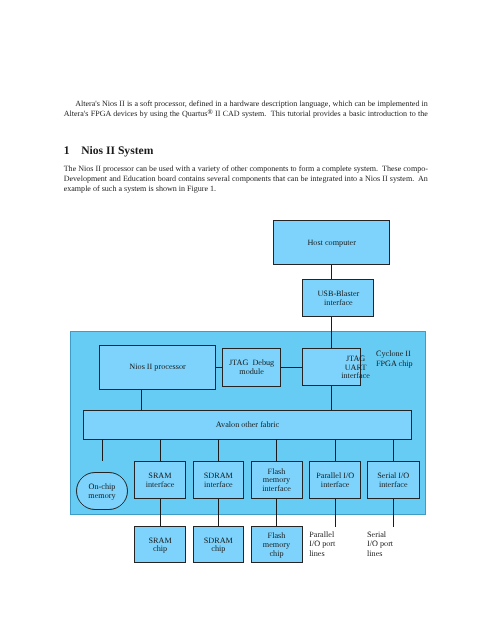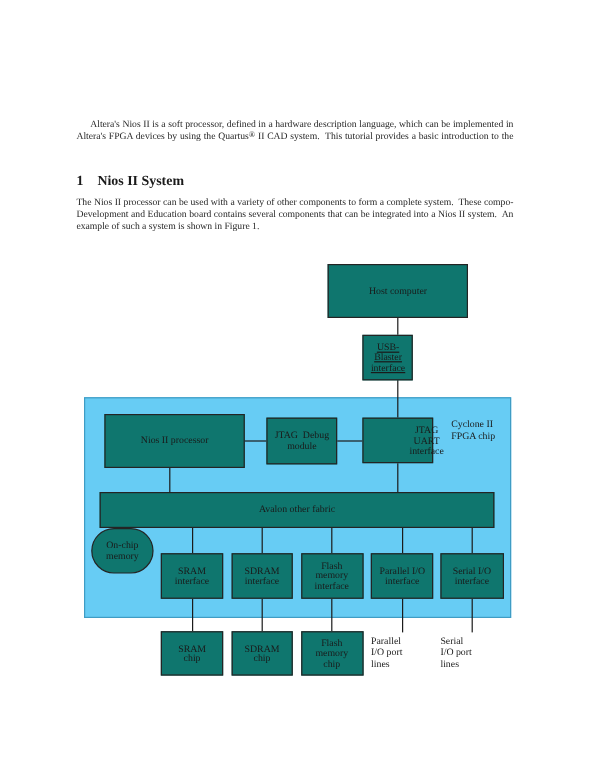--- a/index.html
+++ b/index.html
@@ -6,21 +6,21 @@
   *{-webkit-font-smoothing:antialiased;text-rendering:geometricPrecision;}
   body{width:495px;height:640px;background:#ffffff;font-family:"Liberation Serif",serif;color:#1a1a1a;position:relative;overflow:hidden;}
   .page{position:absolute;left:0;top:0;width:495px;height:640px;transform:translateZ(0);margin-top:42px;}
   .para{position:absolute;font-size:8.05px;line-height:9.62px;color:#262626;}
   .tl{text-align:justify;text-align-last:justify;white-space:pre-wrap;}
   .tl.last{text-align-last:left;}
   sup{font-size:0.86em;vertical-align:0.30em;line-height:0;}
   .sec-head{position:absolute;font-weight:bold;font-size:11.6px;line-height:11.6px;white-space:nowrap;}
   .sp{display:inline-block;width:11.6px;}
   .fig{position:absolute;}
-  .box{position:absolute;background:#0f766e;border:1.15px solid #242424;box-sizing:border-box;display:flex;align-items:center;justify-content:center;text-align:center;font-size:8.2px;line-height:8.7px;padding-top:1.0px;white-space:pre-wrap;}
+  .box{position:absolute;background:#7dd3fc;border:1.15px solid #242424;box-sizing:border-box;display:flex;align-items:center;justify-content:center;text-align:center;font-size:8.2px;line-height:8.7px;padding-top:1.0px;white-space:pre-wrap;}
   .blue{position:absolute;background:#67ccf4;border:0.8px solid #3f9cc4;box-sizing:border-box;}
   .ln{position:absolute;background:#1b1b1b;}
   .lbl{position:absolute;text-align:left;font-size:8.2px;line-height:9.4px;white-space:pre-wrap;}
   .caption{position:absolute;font-size:8.1px;line-height:10px;text-align:center;width:100%;color:#262626;white-space:pre-wrap;}
   .pageno{position:absolute;font-size:8.6px;line-height:10px;text-align:center;width:100%;color:#262626;}
 </style>
 </head>
 <body>
 
 <div class="page">
@@ -53,29 +53,29 @@
     <div class="ln" style="left:334.7px;top:397.4px;width:1.1px;height:21.7px;"></div>
     <div class="ln" style="left:392.7px;top:397.4px;width:1.1px;height:21.7px;"></div>
 
     <div class="ln" style="left:159.5px;top:456.5px;width:1.1px;height:27.7px;"></div>
     <div class="ln" style="left:217.8px;top:456.5px;width:1.1px;height:27.7px;"></div>
     <div class="ln" style="left:276px;top:456.5px;width:1.1px;height:27.7px;"></div>
     <div class="ln" style="left:334.7px;top:456.5px;width:1.1px;height:28px;"></div>
     <div class="ln" style="left:392.7px;top:456.5px;width:1.1px;height:28px;"></div>
 
     <div class="box" style="left:273.3px;top:178.4px;width:116.7px;height:44.9px;">Host computer</div>
-    <div class="box" style="left:302.4px;top:237.2px;width:42px;height:38px;text-decoration:underline;">USB-Blaster
+    <div class="box" style="left:302.4px;top:237.2px;width:72px;height:38px;">USB-Blaster
 interface</div>
-    <div class="box" style="left:87px;top:302.7px;width:117.1px;height:45px;">Nios II processor</div>
+    <div class="box" style="left:99px;top:302.7px;width:117.1px;height:45px;">Nios II processor</div>
     <div class="box" style="left:222.2px;top:306.4px;width:58.8px;height:38.2px;">JTAG  Debug
 module</div>
     <div class="box" style="left:302.3px;top:306.4px;width:58.5px;height:38.1px;padding-left:48px;">JTAG  UART
 interface</div>
     <div class="box" style="left:83.3px;top:368.1px;width:328.4px;height:30.2px;">Avalon other fabric</div>
-    <div class="box" style="left:76.2px;top:398px;width:51.6px;height:38.2px;border-radius:19px;">On-chip
+    <div class="box" style="left:76.2px;top:430px;width:51.6px;height:38.2px;border-radius:19px;">On-chip
 memory</div>
     <div class="box" style="left:134.2px;top:419.1px;width:51.6px;height:38.2px;">SRAM
 interface</div>
     <div class="box" style="left:192.6px;top:419.1px;width:51.5px;height:38.2px;">SDRAM
 interface</div>
     <div class="box" style="left:250.5px;top:419.1px;width:52px;height:38.2px;">Flash
 memory
 interface</div>
     <div class="box" style="left:309.2px;top:419.1px;width:52px;height:38.2px;">Parallel I/O
 interface</div>

